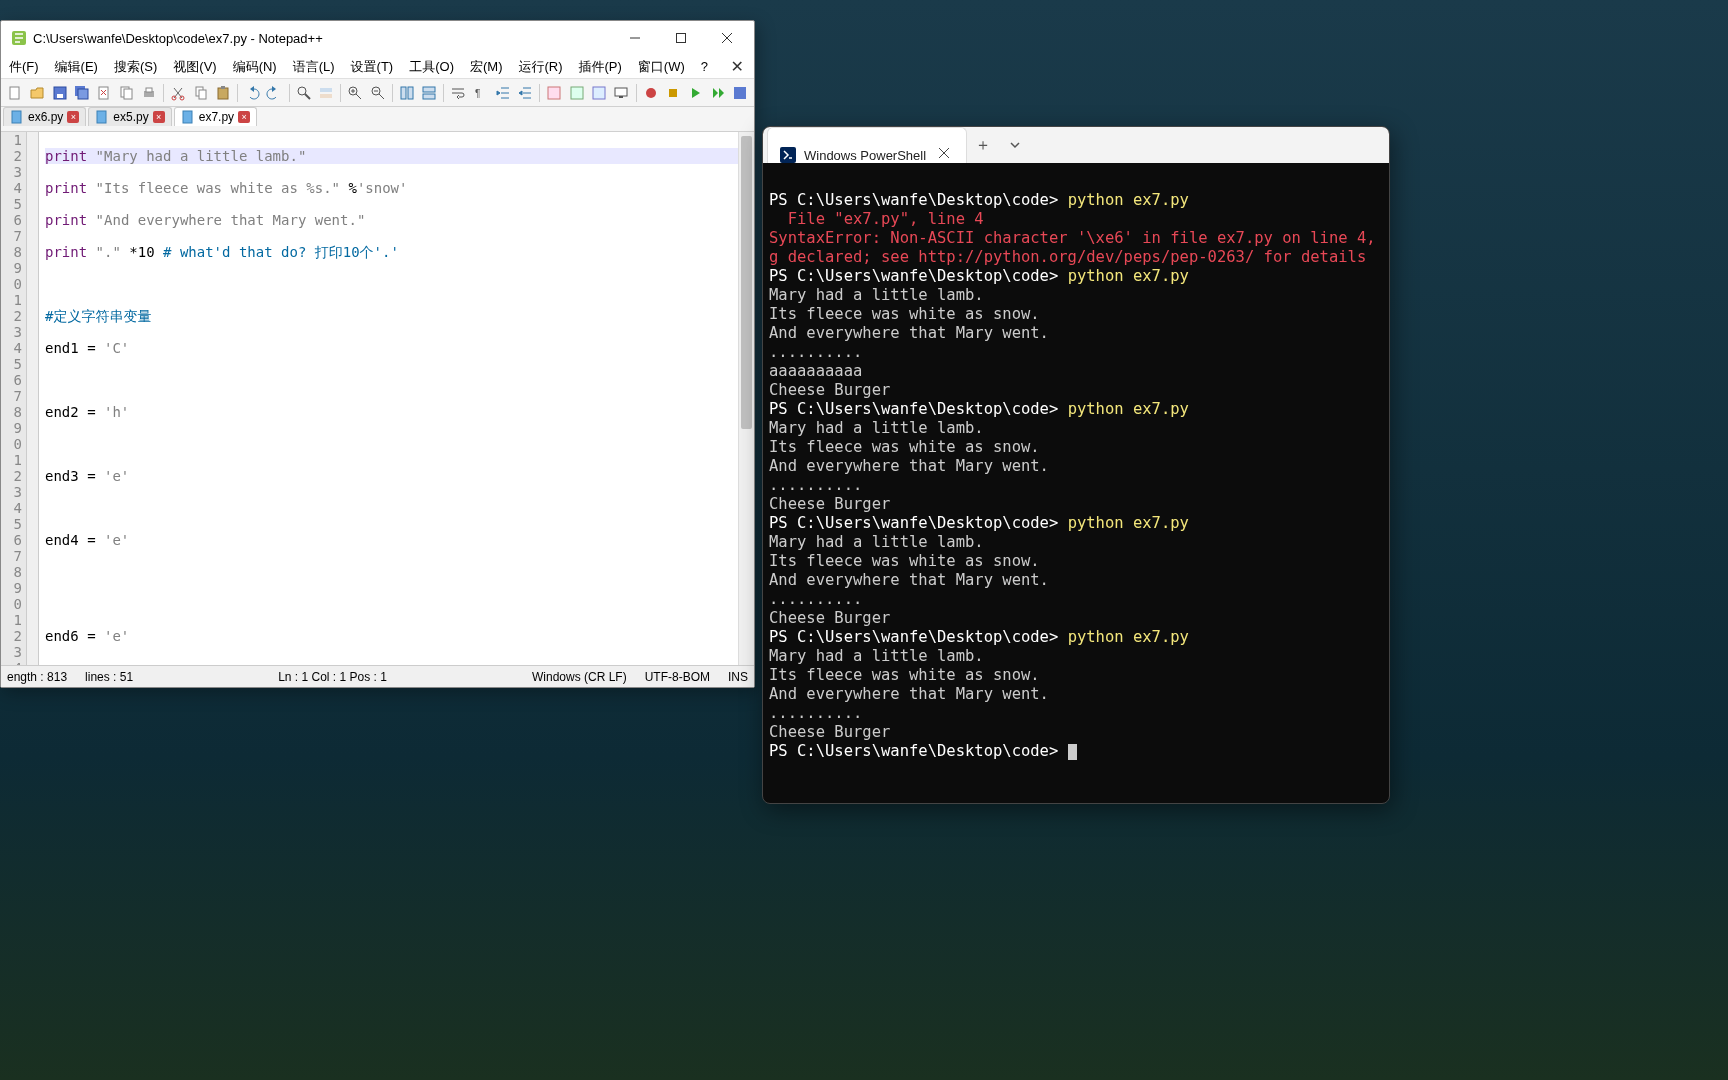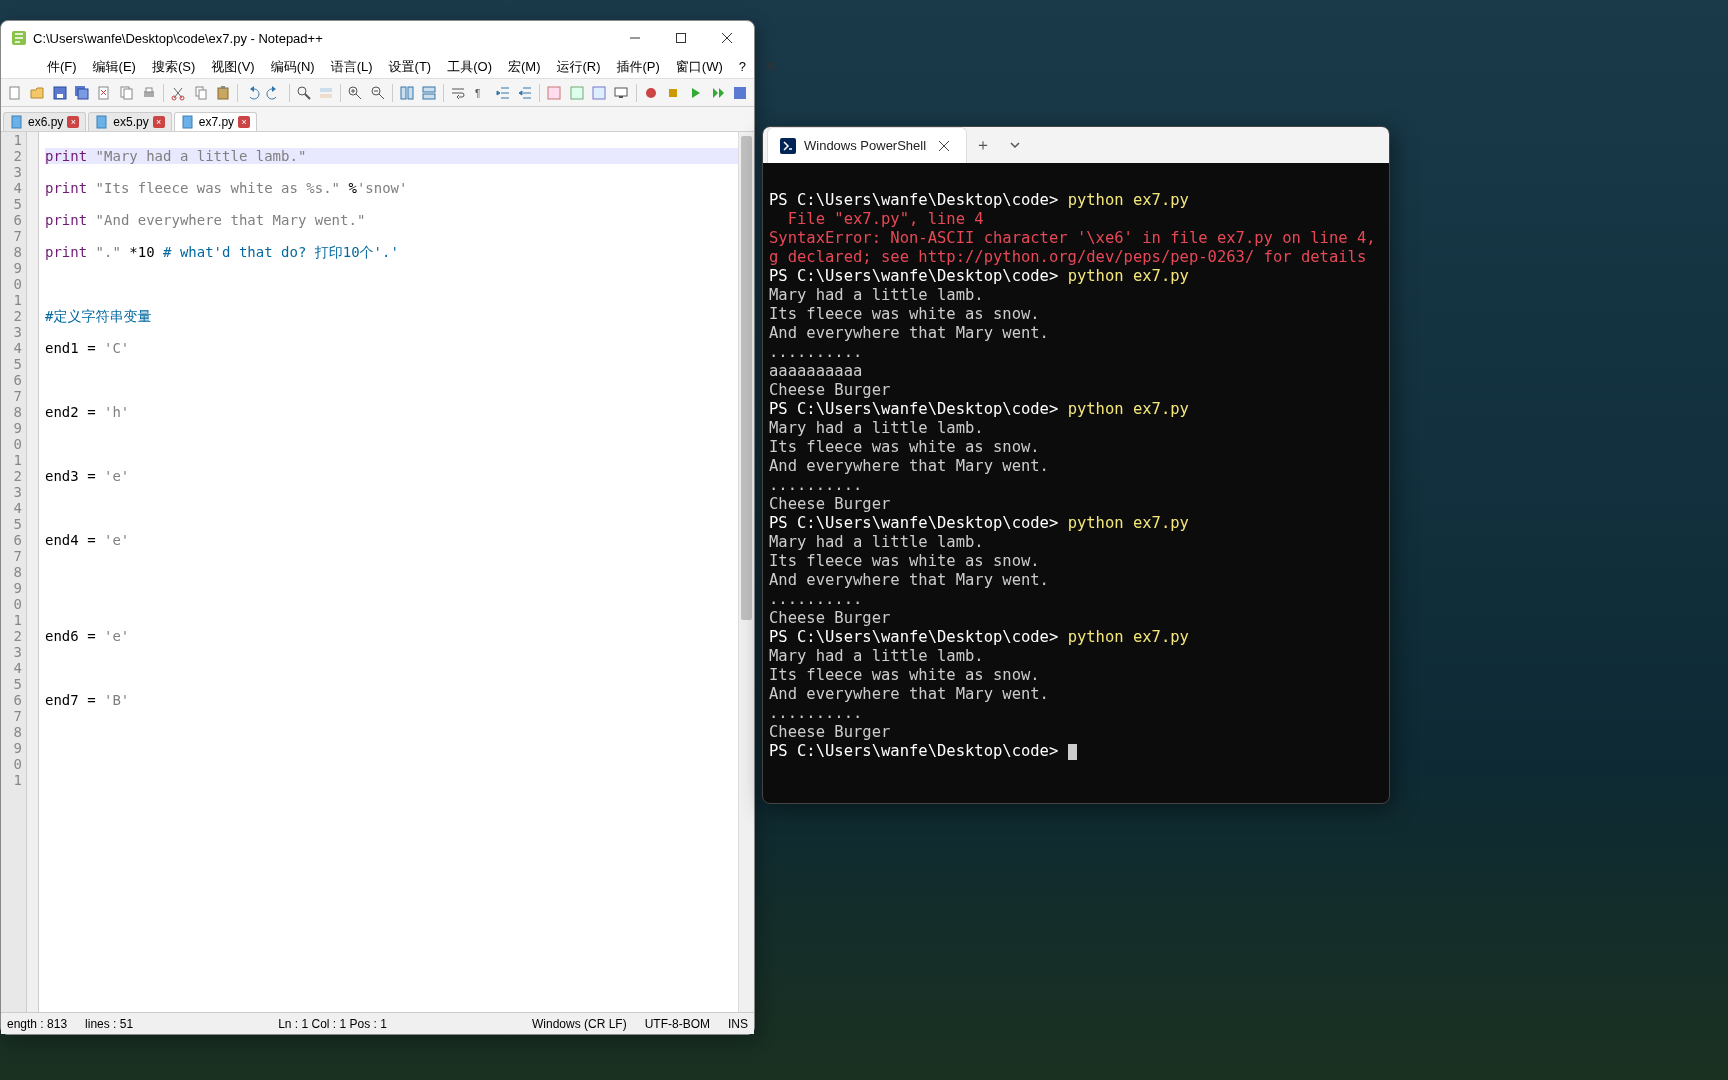--- a/index.html
+++ b/index.html
@@ -1,42 +1,42 @@
 <!DOCTYPE html>
 <html><head>
 <meta charset="utf-8">
 <style>
   * { margin: 0; padding: 0; box-sizing: border-box; }
   html, body { width: 1728px; height: 1080px; font-family: "Segoe UI", Tahoma, sans-serif; background: linear-gradient(180deg,#1a3a4a 0%,#0d2a35 70%,#1a3020 100%); overflow: hidden; }
   .desktop { width: 100%; height: 100%; position: relative; }
 
   
   .npp {
-    position: absolute; left: 0; top: 20px; width: 755px; height: 1015px;
-    background: #fff; border: 1px solid #888; border-radius: 8px;
+    position: absolute; left: 0; top: 20px; width: 755px; height: 668px;
+    background: #fff; border: 1px solid #888; border-radius: 2px;
     box-shadow: 3px 5px 18px rgba(0,0,0,.3);
     display: flex; flex-direction: column;
   }
   .npp-titlebar { height: 34px; display: flex; align-items: center; padding: 0 4px 0 10px; font-size: 13px; color: #000; }
   .npp-titlebar-left { display: flex; align-items: center; gap: 6px; }
   .npp-titlebar-icon { width: 16px; height: 16px; display:inline-flex; }
   .npp-title-right { margin-left: auto; display: flex; }
   .win-btn { width: 46px; height: 32px; display: flex; align-items: center; justify-content: center; color: #333; }
   .win-btn svg { width: 10px; height: 10px; }
 
-  .npp-menubar { height: 24px; display: flex; align-items: center; font-size: 13px; position: relative; border-bottom: 1px solid #e0e0e0; padding-left: 38px; }
+  .npp-menubar { height: 24px; display: flex; align-items: center; font-size: 13px; position: relative; border-bottom: 1px solid #e0e0e0; }
   .npp-menubar .mitem { padding: 2px 8px; color: #000; cursor: default; white-space: nowrap; }
   .npp-menubar .mclose { margin-left: auto; padding: 0 10px; font-size: 16px; color: #333; }
 
   .npp-toolbar { height: 28px; display: flex; align-items: center; gap: 2px; padding: 0 4px; border-bottom: 1px solid #d0d0d0; background: #f5f5f5;}
   .tb-btn { width: 22px; height: 22px; display: flex; align-items: center; justify-content: center; border-radius: 2px; }
   .tb-btn svg { width: 16px; height: 16px; }
   .tb-sep { width: 1px; height: 18px; background: #ccc; margin: 0 2px; }
 
-  .npp-tabs { height: 24px; display: flex; align-items: flex-end; background: #f5f5f5; padding: 0 2px; }
+  .npp-tabs { height: 24px; display: flex; align-items: flex-start; background: #f5f5f5; padding: 0 2px; }
   .npp-tab { display: flex; align-items: center; gap: 4px; padding: 2px 6px; border: 1px solid #ccc; border-bottom: none; font-size: 12px; background: #e8e8e8; margin-right: 2px; border-radius: 3px 3px 0 0; }
   .npp-tab.active { background: #fff; }
   .npp-tab .tabicon { width: 14px; height: 14px; display:inline-flex; }
   .npp-tab .tabclose { width: 12px; height: 12px; background: #c44; color:#fff; border-radius: 2px; display:flex; align-items:center; justify-content:center; font-size:9px; line-height:1;}
 
   .npp-editor { flex: 1; display: flex; overflow: hidden; border-top: 1px solid #d0d0d0; position:relative;}
   .fold-col { width:12px; background:#f0f0f0; border-right:1px solid #ccc;}
   .gutter { width: 26px; background: #e8e8e8; color: #888; font-family: Consolas, monospace; font-size: 14px; text-align: right; padding-right: 4px; border-right: 1px solid #ccc; line-height: 16px;}
   .code { flex: 1; font-family: Consolas, monospace; font-size: 14px; line-height: 16px; padding-left: 6px; position: relative; white-space: pre; color:#000;}
   .code .line.hl { background: #e8e8ff; }
@@ -51,21 +51,21 @@
   .npp-status .spacer { flex:1; }
 
   
   .ps {
     position: absolute; left: 762px; top: 126px; width: 628px; height: 678px;
     background: #0c0c0c; border: 1px solid #444; border-radius: 8px;
     box-shadow: 3px 6px 24px rgba(0,0,0,.45);
     display: flex; flex-direction: column; overflow: hidden;
   }
   .ps-titlebar { height: 36px; background: #f3f3f3; display: flex; align-items: center; }
-  .ps-tab { display: flex; align-items: center; gap: 8px; height: 100%; padding: 0 12px; background: #fff; border-top-left-radius: 6px; border-top-right-radius: 6px; margin-left: 4px; font-size: 13px; color: #222; border: 1px solid #ddd; border-bottom: none;}
+  .ps-tab { display: flex; align-items: flex-end; gap: 8px; height: 100%; padding: 0 12px; background: #fff; border-top-left-radius: 6px; border-top-right-radius: 6px; margin-left: 4px; font-size: 13px; color: #222; border: 1px solid #ddd; border-bottom: none;}
   .ps-tab .psicon { width: 16px; height: 16px; }
   .ps-tab .psclose { width: 20px; height: 20px; display:flex; align-items:center; justify-content:center; color:#444; }
   .ps-newtab, .ps-drop { width: 32px; height: 100%; display:flex; align-items:center; justify-content:center; color:#555; }
   .ps-body { flex: 1; padding: 4px 6px; font-family: Consolas, monospace; font-size: 15.5px; line-height: 19px; color: #ccc; overflow: hidden; margin-top: 24px; }
   .ps-line { white-space: pre; }
   .ps-prompt { color: #ffffff; }
   .ps-cmd { color: #f3e67b; }
   .ps-err { color: #e74856; }
   .ps-cursor { display:inline-block; width:9px; height:16px; background:#ccc; vertical-align:middle;}
 </style>

